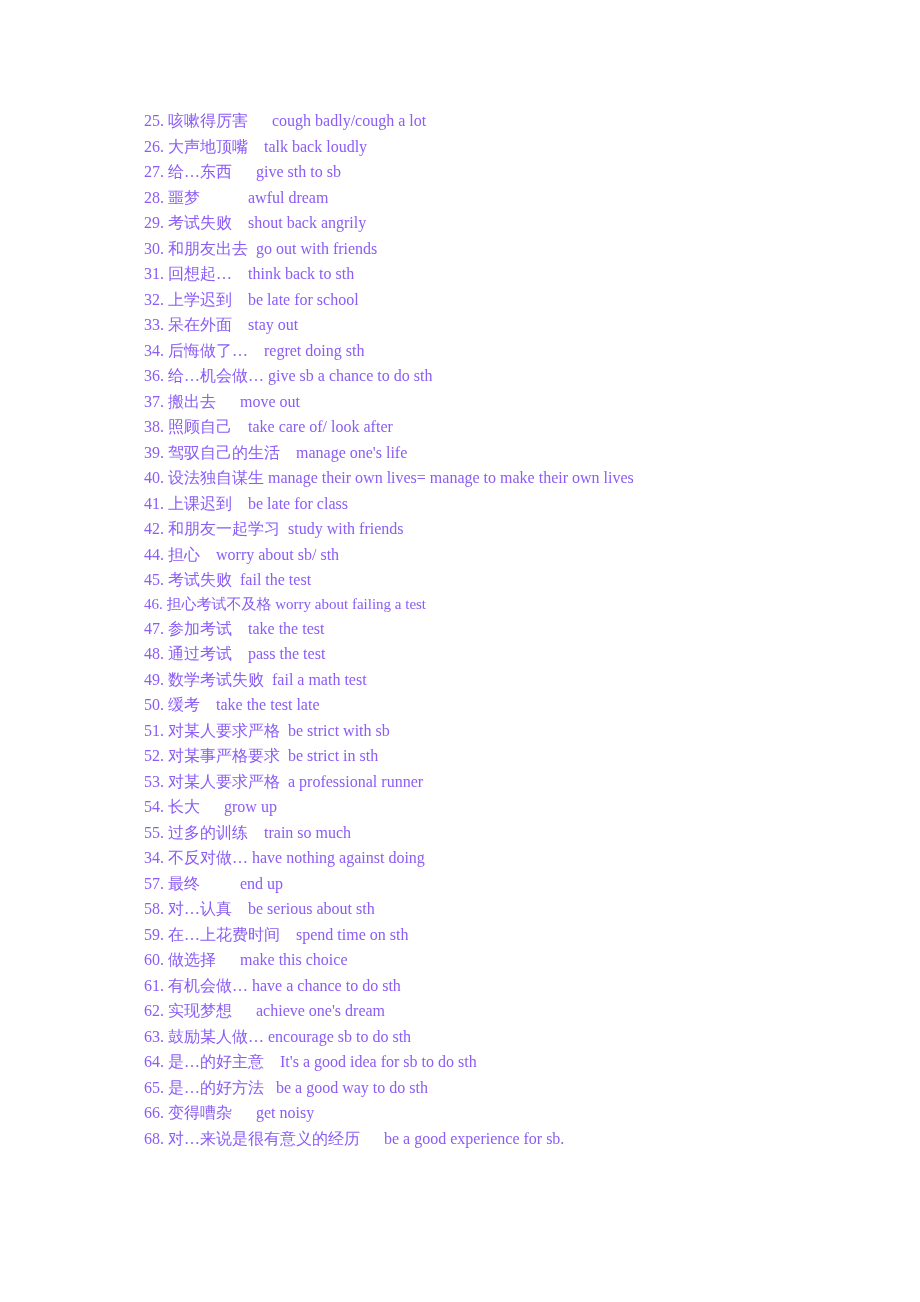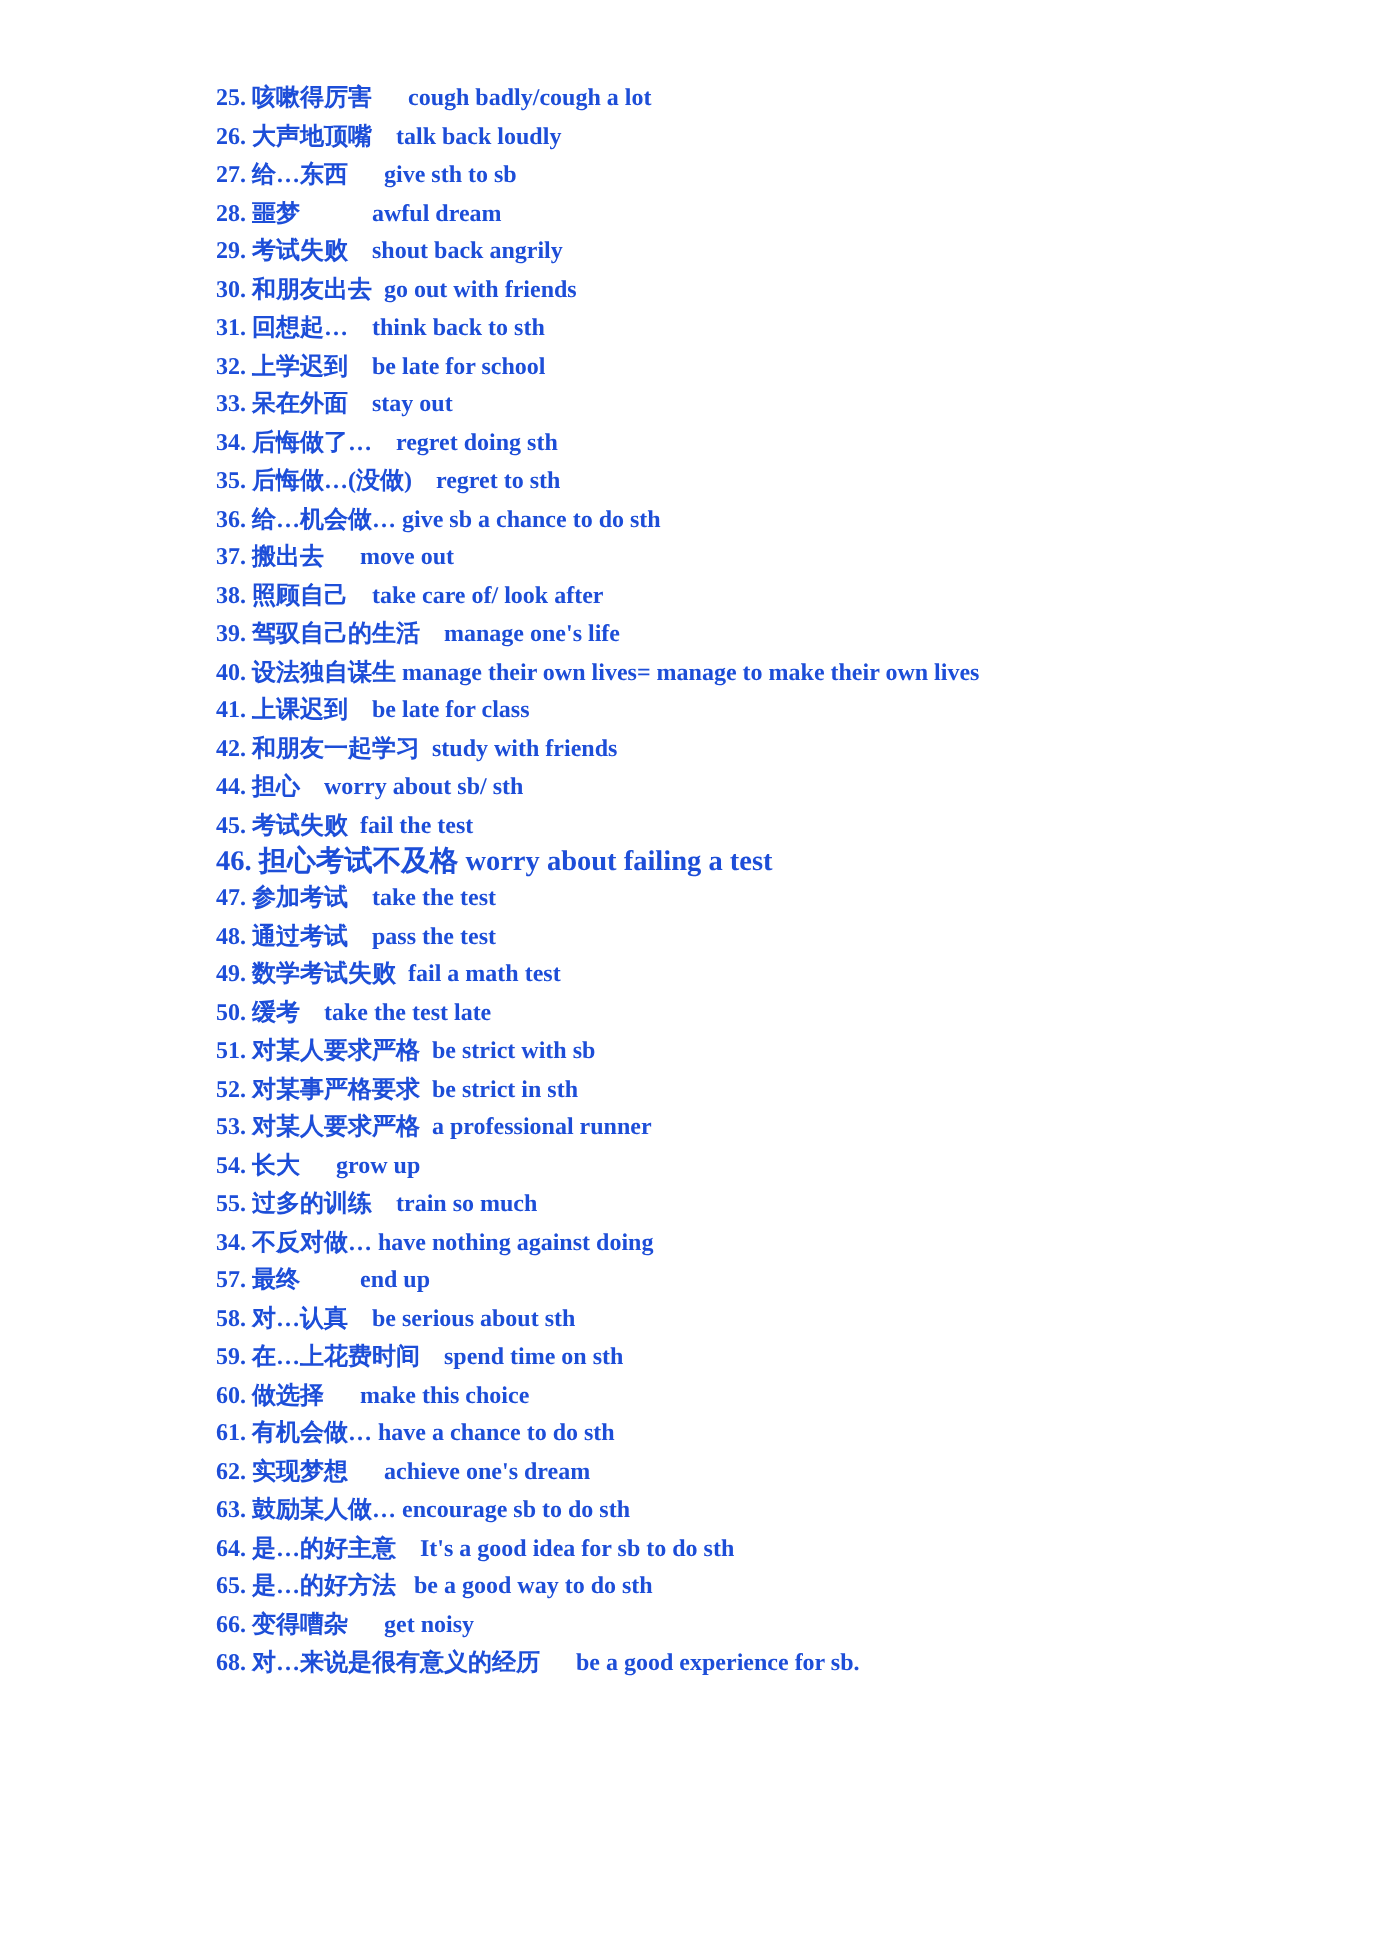--- a/index.html
+++ b/index.html
@@ -2,34 +2,33 @@
 <html><head>
 <meta charset="utf-8">
 <style>
   html, body {
     margin: 0;
     padding: 0;
     background: #ffffff;
     width: 920px;
   }
   .page {
-    padding-top: 53px;
+    padding-top: 108px;
     padding-left: 144px;
     padding-right: 60px;
     font-family: "Times New Roman", "SimSun", serif;
     font-size: 16px;
-    color: #1d4ed8;
+    color: #8b5cf6;
     line-height: 25.5px;
-    font-weight: bold;
   }
   .item {
     white-space: pre;
   }
   .item-small {
-    font-size: 19px;
+    font-size: 15px;
     line-height: 23px;
     white-space: pre;
   }
   .num {
     display: inline;
   }
   .cn {
     display: inline;
   }
   .en {
@@ -43,21 +42,20 @@
 <div class="item"><span class="num">25.</span> <span class="cn">咳嗽得厉害</span>      <span class="en">cough badly/cough a lot</span></div>
     <div class="item"><span class="num">26.</span> <span class="cn">大声地顶嘴</span>    <span class="en">talk back loudly</span></div>
     <div class="item"><span class="num">27.</span> <span class="cn">给…东西</span>      <span class="en">give sth to sb</span></div>
     <div class="item"><span class="num">28.</span> <span class="cn">噩梦</span>            <span class="en">awful dream</span></div>
     <div class="item"><span class="num">29.</span> <span class="cn">考试失败</span>    <span class="en">shout back angrily</span></div>
     <div class="item"><span class="num">30.</span> <span class="cn">和朋友出去</span>  <span class="en">go out with friends</span></div>
     <div class="item"><span class="num">31.</span> <span class="cn">回想起…</span>    <span class="en">think back to sth</span></div>
     <div class="item"><span class="num">32.</span> <span class="cn">上学迟到</span>    <span class="en">be late for school</span></div>
     <div class="item"><span class="num">33.</span> <span class="cn">呆在外面</span>    <span class="en">stay out</span></div>
     <div class="item"><span class="num">34.</span> <span class="cn">后悔做了…</span>    <span class="en">regret doing sth</span></div>
-    <div class="item"><span class="num">35.</span> <span class="cn">后悔做…(没做)</span>    <span class="en">regret to sth</span></div>
     <div class="item"><span class="num">36.</span> <span class="cn">给…机会做…</span> <span class="en">give sb a chance to do sth</span></div>
     <div class="item"><span class="num">37.</span> <span class="cn">搬出去</span>      <span class="en">move out</span></div>
     <div class="item"><span class="num">38.</span> <span class="cn">照顾自己</span>    <span class="en">take care of/ look after</span></div>
     <div class="item"><span class="num">39.</span> <span class="cn">驾驭自己的生活</span>    <span class="en">manage one's life</span></div>
     <div class="item"><span class="num">40.</span> <span class="cn">设法独自谋生</span> <span class="en">manage their own lives= manage to make their own lives</span></div>
     <div class="item"><span class="num">41.</span> <span class="cn">上课迟到</span>    <span class="en">be late for class</span></div>
     <div class="item"><span class="num">42.</span> <span class="cn">和朋友一起学习</span>  <span class="en">study with friends</span></div>
     <div class="item"><span class="num">44.</span> <span class="cn">担心</span>    <span class="en">worry about sb/ sth</span></div>
     <div class="item"><span class="num">45.</span> <span class="cn">考试失败</span>  <span class="en">fail the test</span></div>
     <div class="item-small"><span class="num">46.</span> <span class="cn">担心考试不及格</span> <span class="en">worry about failing a test</span></div>

